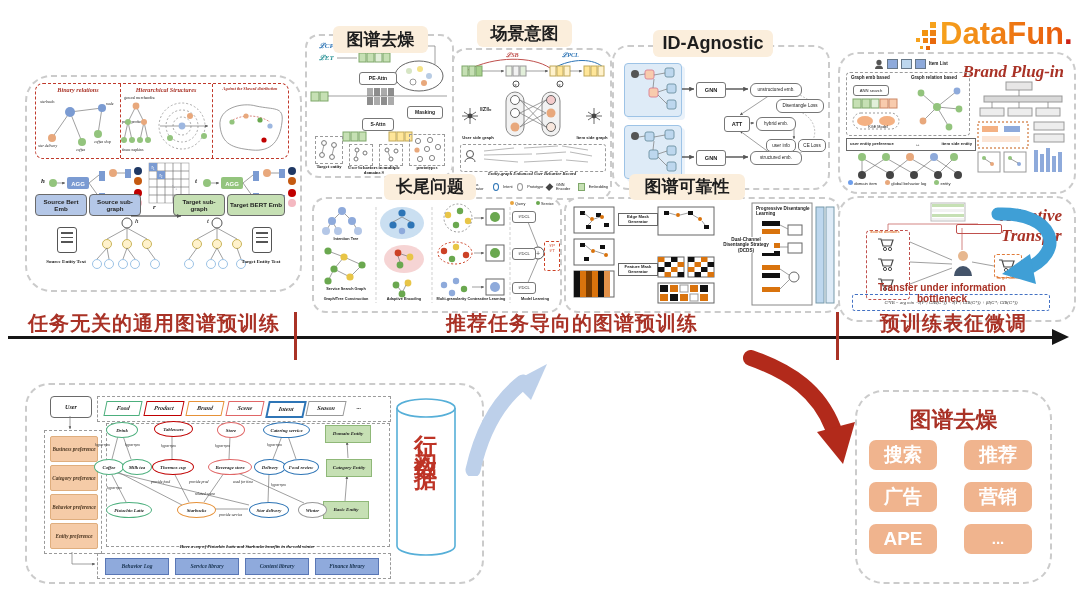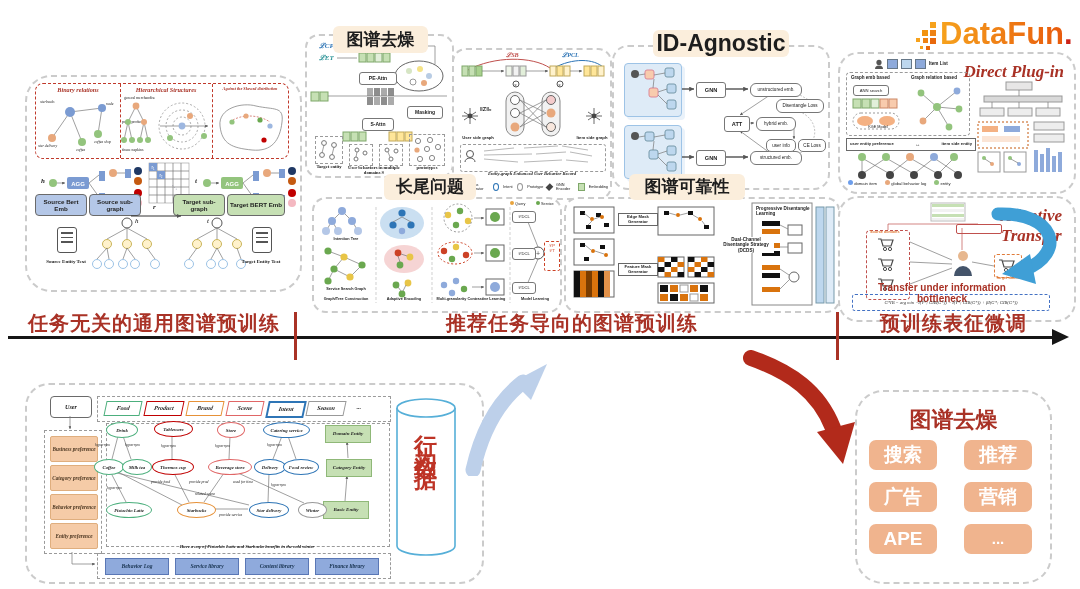--- a/index.html
+++ b/index.html
@@ -244,21 +244,22 @@
     <div class="abs" style="left:225px;top:150px;width:18px;height:24px;border:1.5px solid #555;border-radius:3px;">
       <div style="margin:4px 3px 0;height:1.5px;background:#555;"></div>
         <div style="margin:3px 3px 0;height:1.5px;background:#555;"></div>
         <div style="margin:3px 3px 0;height:1.5px;background:#555;"></div>
     </div>
     <div class="abs ser bd t5 ctr" style="left:6px;top:182px;width:66px;">Source Entity Text</div>
     <div class="abs ser bd t5 ctr" style="left:200px;top:182px;width:68px;">Target Entity Text</div>
   </div>
 
   <div class="abs pill" style="left:333px;top:20px;width:95px;height:27px;margin-top:6px;">图谱去燥</div>
-  <div class="abs pill" style="left:653px;top:30px;width:136px;height:27px;font-size:23px;">ID-Agnostic</div>
+  <div class="abs pill" style="left:477px;top:20px;width:95px;height:27px;">场景意图</div>
+  <div class="abs pill" style="left:653px;top:30px;width:120px;height:27px;font-size:18px;">ID-Agnostic</div>
   <div class="abs pill" style="left:384px;top:174px;width:92px;height:26px;line-height:26px;">长尾问题</div>
   <div class="abs pill" style="left:629px;top:174px;width:116px;height:26px;line-height:26px;">图谱可靠性</div>
 
   <div class="abs dash" style="left:305px;top:34px;width:145px;height:140px;border-radius:14px;">
     <span class="abs t7 it bd" style="left:12px;top:6px;color:#2E75B6;font-family:'Liberation Serif',serif;">ℒCP</span>
     <span class="abs t7 it bd" style="left:12px;top:18px;color:#2E9599;font-family:'Liberation Serif',serif;">ℒET</span>
     <svg class="abs" style="left:0;top:0;" width="145" height="140">
       <line x1="30" y1="10" x2="128" y2="10" class="grayline"></line>
         <line x1="128" y1="10" x2="128" y2="28" class="grayline"></line>
       <line x1="30" y1="22" x2="50" y2="22" class="grayline"></line>
@@ -698,21 +699,21 @@
       <rect x="11" y="18" width="5" height="5" fill="#EE8214"></rect>
         <rect x="18" y="18" width="6" height="6" fill="#E8680C"></rect>
       <rect x="8" y="26" width="3" height="3" fill="#F6A21D"></rect>
         <rect x="14" y="26" width="4" height="4" fill="#E8680C"></rect>
     </svg>
     <span class="abs bd" style="left:28px;top:4px;font-size:31px;letter-spacing:0px;background:linear-gradient(90deg,#F6A21D,#E85A0C);-webkit-background-clip:text;background-clip:text;color:#EE7E14;-webkit-text-fill-color:transparent;">DataFun</span>
     <span class="abs bd" style="left:152px;top:4px;font-size:31px;color:#CC2218;">.</span>
   </div>
 
   <div class="abs dash" style="left:838px;top:52px;width:234px;height:138px;border-radius:20px;">
-    <div class="abs ser it bd" style="right:10px;top:8px;font-size:17px;color:#A93226;">Direct Plug-in</div>
+    <div class="abs ser it bd" style="right:10px;top:8px;font-size:17px;color:#A93226;">Brand Plug-in</div>
     <div class="abs" style="left:34px;top:5px;display:flex;align-items:center;gap:3px;">
       <svg width="10" height="10">
           <circle cx="5" cy="3.4" r="2.6" fill="#555"></circle>
           <path d="M1,10 a4,3.6 0 0 1 8,0" fill="#555"></path>
         </svg>
       <span style="display:inline-block;width:9px;height:8px;background:#8EAADB;border:1px solid #678;"></span>
       <span style="display:inline-block;width:9px;height:8px;background:#BDD7EE;border:1px solid #678;"></span>
       <span style="display:inline-block;width:9px;height:8px;background:#8EAADB;border:1px solid #678;"></span>
       <span class="t45 bd">Item List</span>
     </div>

